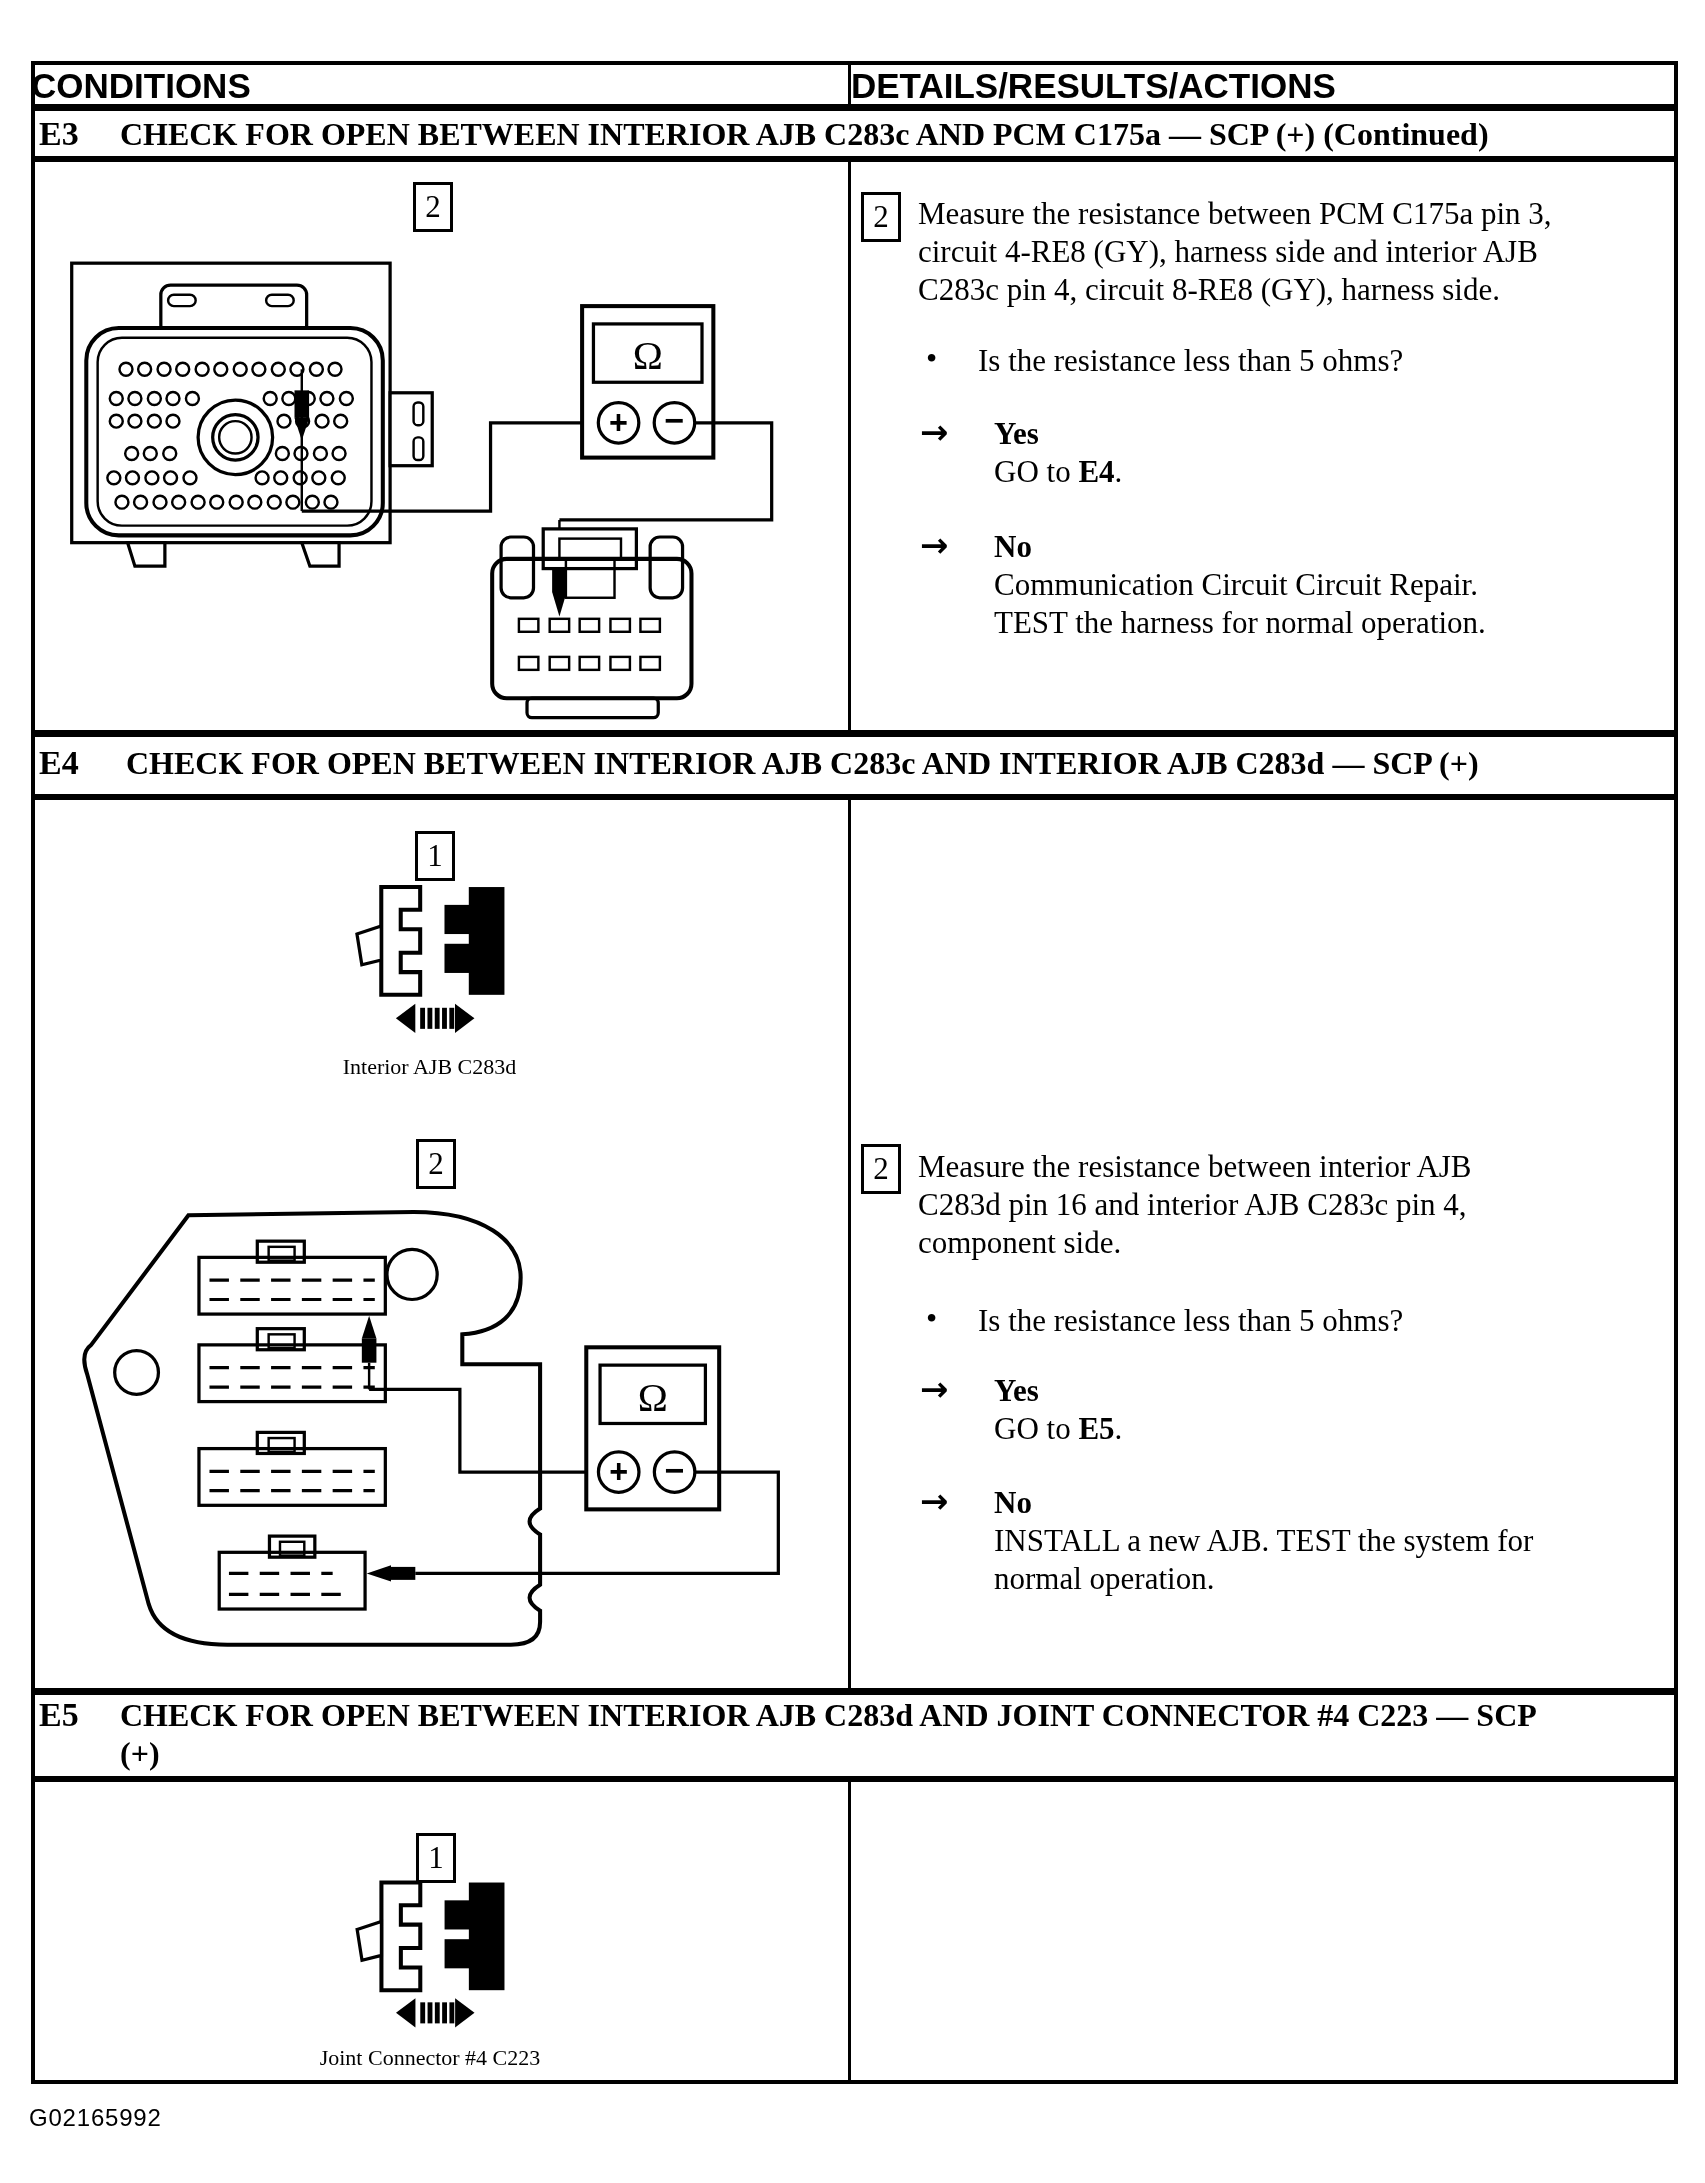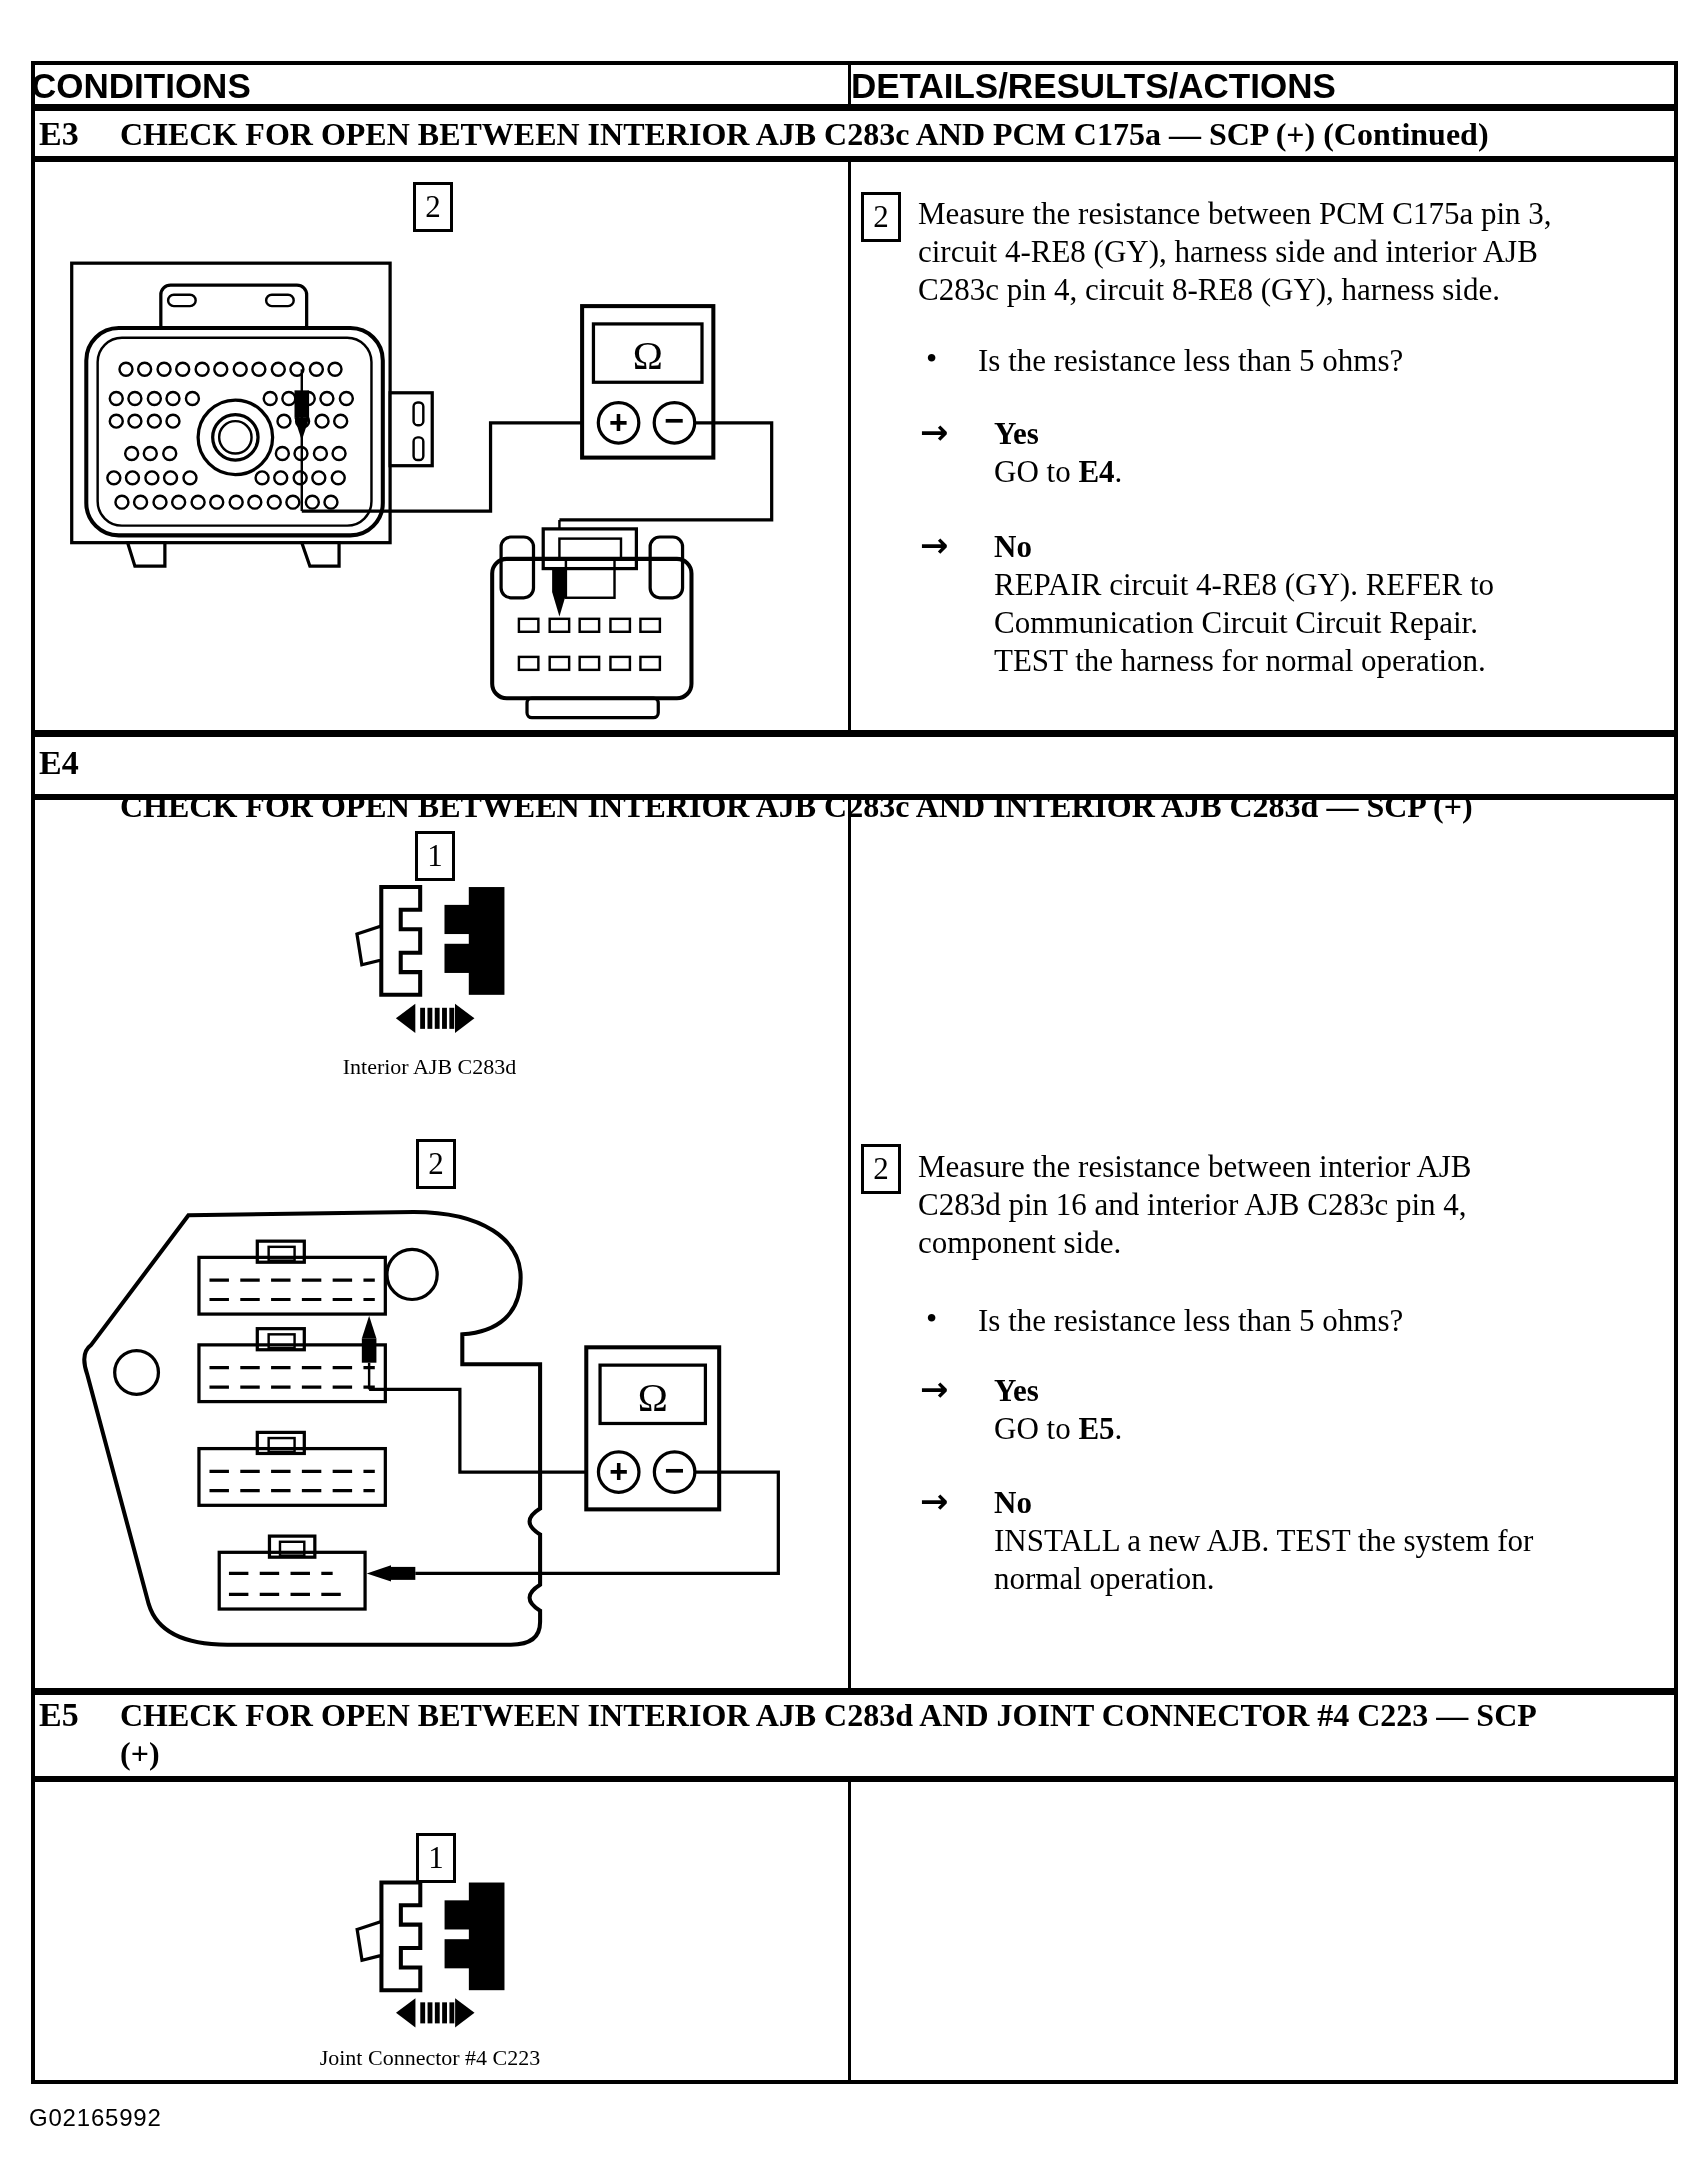--- a/index.html
+++ b/index.html
@@ -197,27 +197,26 @@
   <div class="abs" style="left:994px;top:415px;">
     <div class="body-line bold">Yes</div>
     <div class="body-line">
       <span>GO to </span><span class="bold">E4</span><span>.</span>
     </div>
   </div>
 
   <div class="arrow" style="left:920px;top:525px;">→</div>
   <div class="abs" style="left:994px;top:528px;">
     <div class="body-line bold">No</div>
-    <div class="body-line">REPAIR circuit 4-RE8 (GY). REFER to</div>
     <div class="body-line">Communication Circuit Circuit Repair.</div>
     <div class="body-line">TEST the harness for normal operation.</div>
   </div>
 
   <div class="band-id" style="left:39px;top:744px;">E4</div>
-  <div class="band-title" style="left:120px;top:745px;margin-top:43px;">CHECK FOR OPEN BETWEEN INTERIOR AJB C283c AND INTERIOR AJB C283d — SCP (+)</div>
+  <div class="band-title" style="left:126px;top:745px;">CHECK FOR OPEN BETWEEN INTERIOR AJB C283c AND INTERIOR AJB C283d — SCP (+)</div>
 
   <div class="badge" style="left:415px;top:831px;">
     <span>1</span>
   </div>
 
   <svg style="left:65px;top:883px;" width="746" height="786" viewBox="0 0 920 970">
 
     <g>
       <path d="M390,5 h48 v28 h-24 v24 h24 v29 h-24 v24 h24 v28 h-48 z" fill="#fff" stroke="#000" stroke-width="5"></path>
       <polygon points="360,63 390,53 390,95 366,101" fill="#fff" stroke="#000" stroke-width="4"></polygon>

